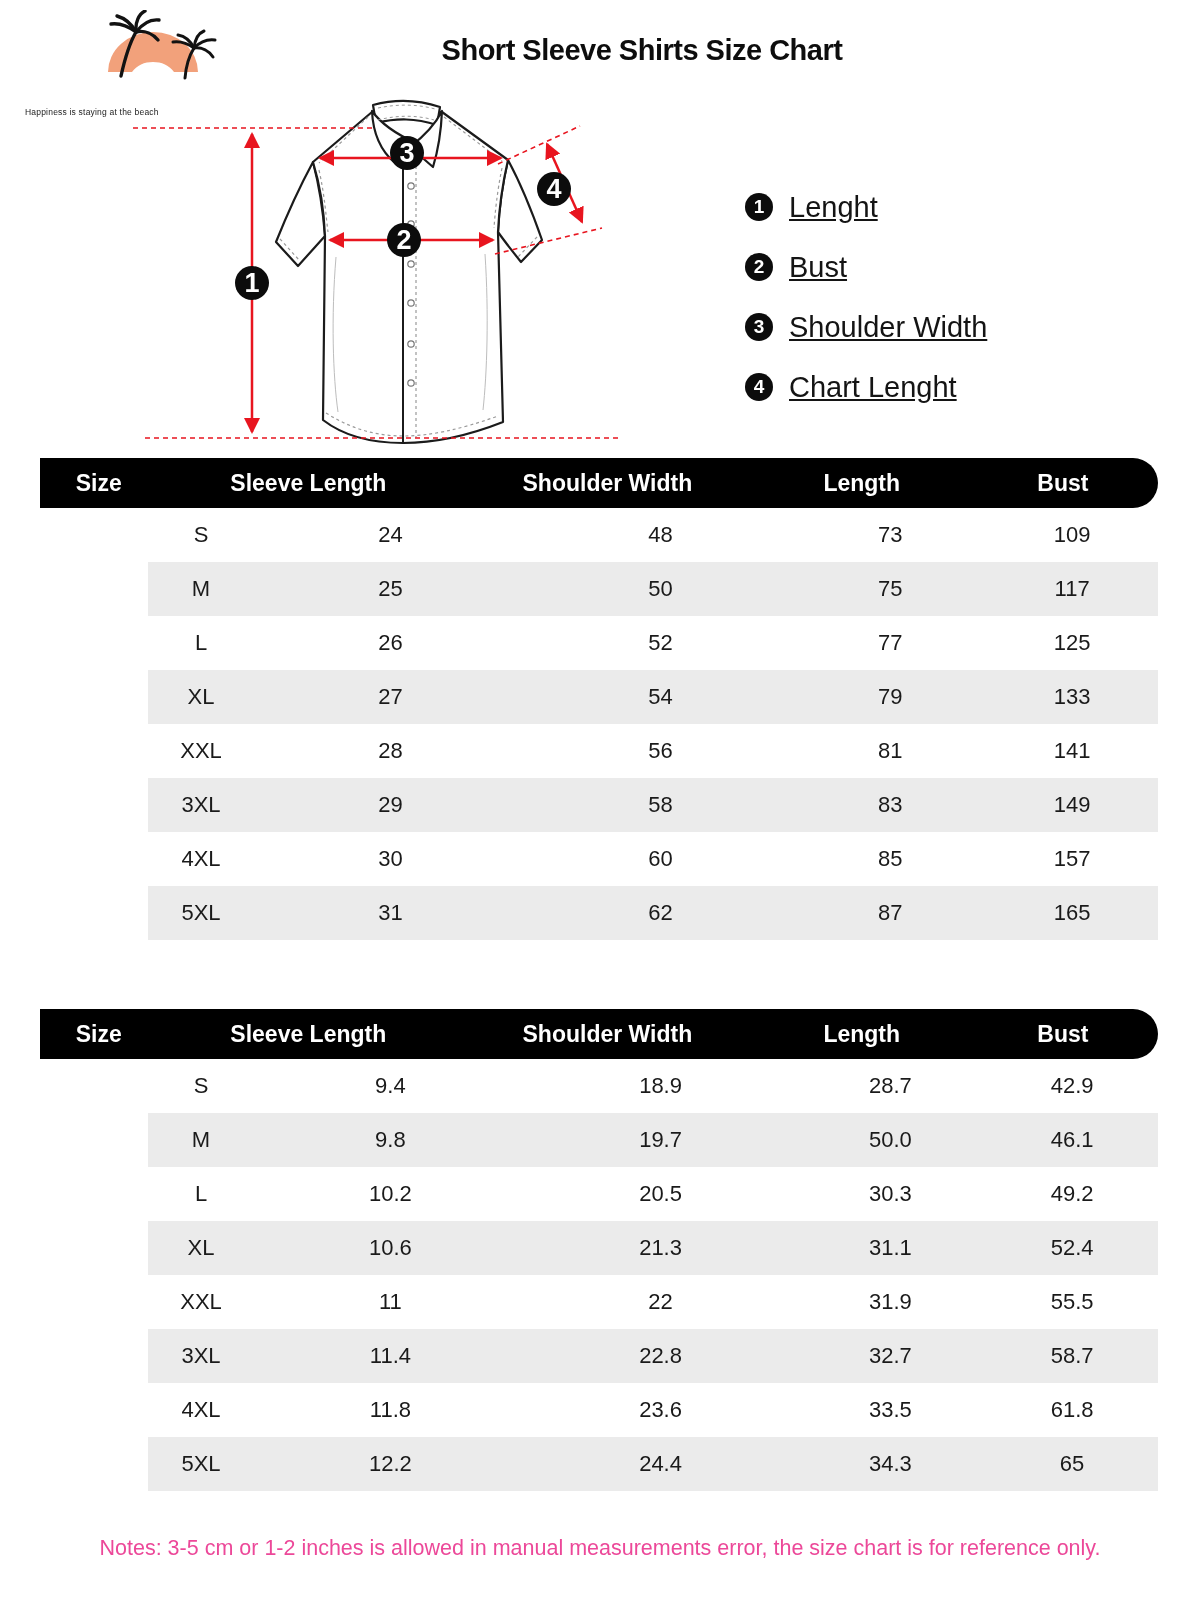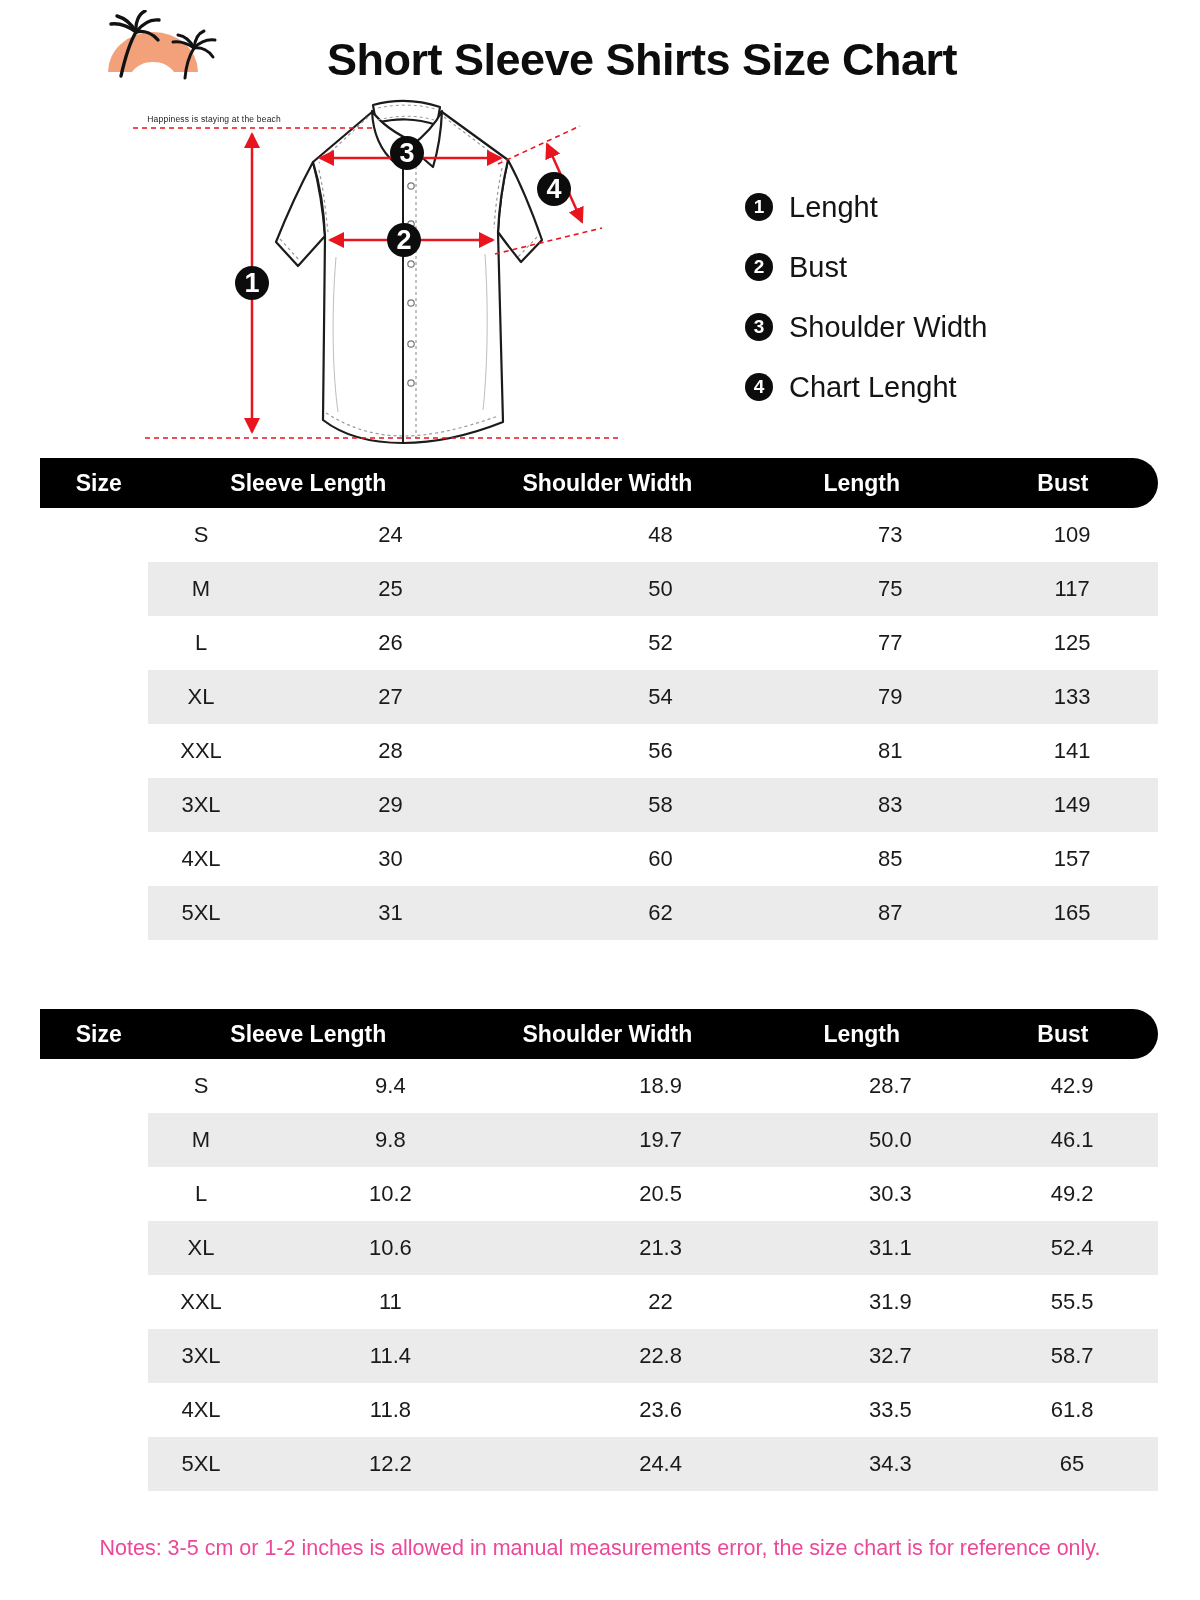--- a/index.html
+++ b/index.html
@@ -9,38 +9,38 @@
   }
   
   .logo{position:absolute;left:25px;top:4px;width:250px;height:118px;}
   .logo svg{position:absolute;left:48px;top:6px;}
   .brand-name{
     position:absolute;left:2px;top:58px;width:246px;text-align:center;
     font-family:"DejaVu Serif",serif;font-style:italic;font-weight:bold;
     font-size:40px;letter-spacing:-2px;color:#151515;white-space:nowrap;
   }
   .brand-tagline{
-    position:absolute;left:16px;top:103px;width:240px;text-align:right;
-    font-size:8.5px;color:#222;letter-spacing:.2px;margin-top:7px;
+    position:absolute;left:0;top:103px;width:240px;text-align:left;
+    font-size:8.5px;color:#222;letter-spacing:.2px;
   }
   .title{
     position:absolute;top:34px;left:0;width:100%;padding-left:84px;box-sizing:border-box;
-    margin:0;text-align:center;font-size:45px;font-weight:bold;color:#0d0d0d;letter-spacing:-.5px;
+    margin:0;text-align:center;font-size:29px;font-weight:bold;color:#0d0d0d;letter-spacing:-.5px;
   }
   
   .shirt-svg{position:absolute;left:85px;top:92px;width:560px;height:360px;}
   
   .legend{position:absolute;left:745px;top:177px;width:300px;}
   .legend-item{display:flex;align-items:center;height:60px;}
   .badge{
     flex:0 0 auto;width:28px;height:28px;border-radius:50%;background:#0c0c0c;color:#fff;
     display:flex;align-items:center;justify-content:center;
     font-size:19px;font-weight:bold;margin-right:16px;
   }
-  .legend-label{font-size:29px;color:#141414;white-space:nowrap;}
+  .legend-label{font-size:29px;color:#141414;white-space:nowrap;text-decoration:underline;}
   
   .size-table{position:absolute;left:40px;width:1118px;height:482px;}
   .size-table.cm{top:458px;}
   .size-table.inch{top:1009px;}
   .unit{
     position:absolute;left:0;top:0;width:108px;height:100%;background:#000;
     color:#fff;display:flex;align-items:center;justify-content:center;font-weight:bold;
   }
   .cm .unit{font-size:44px;}
   .inch .unit{font-size:35px;letter-spacing:-1px;}

